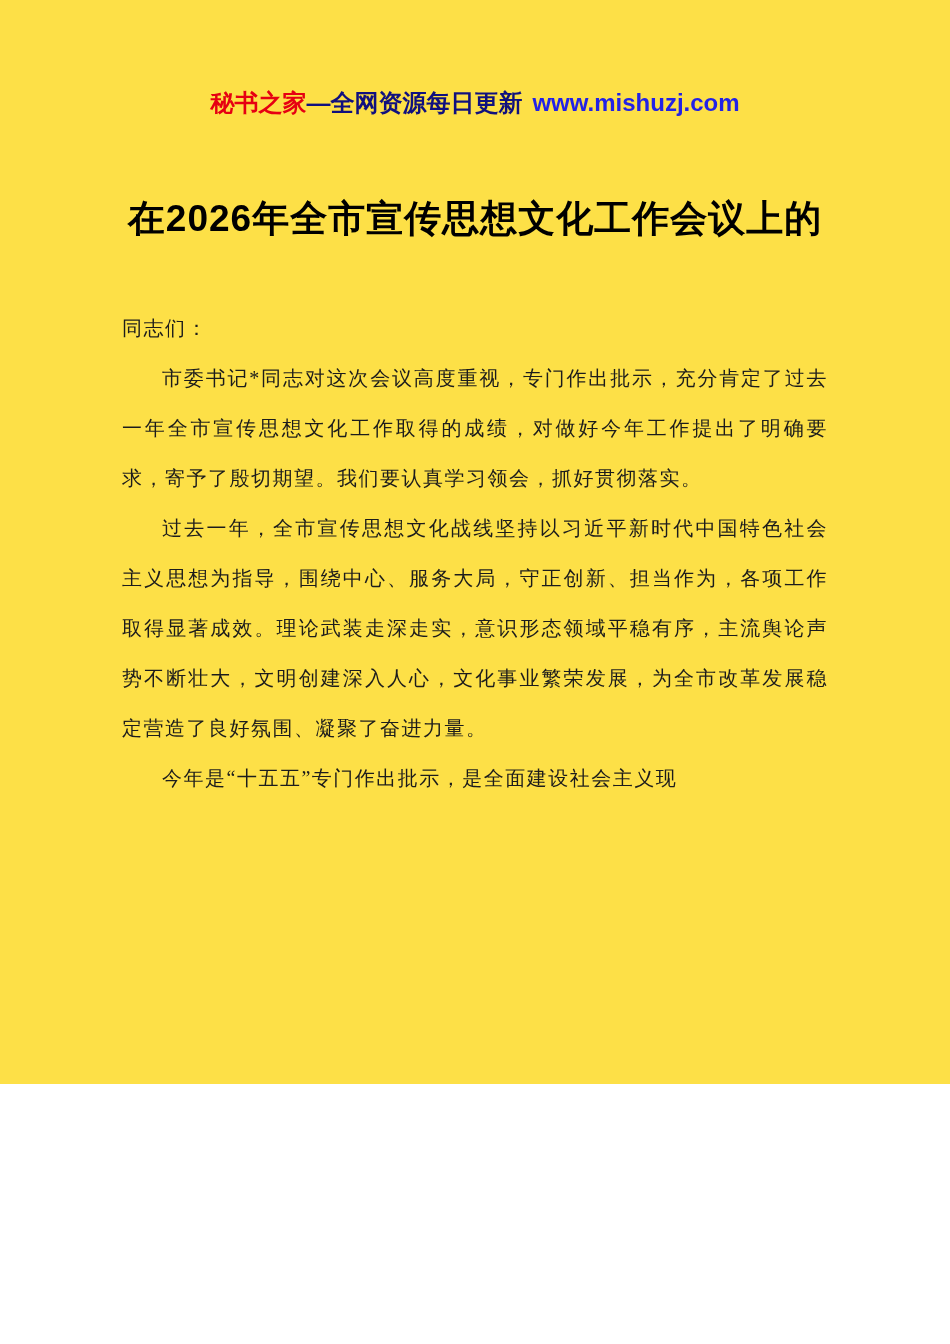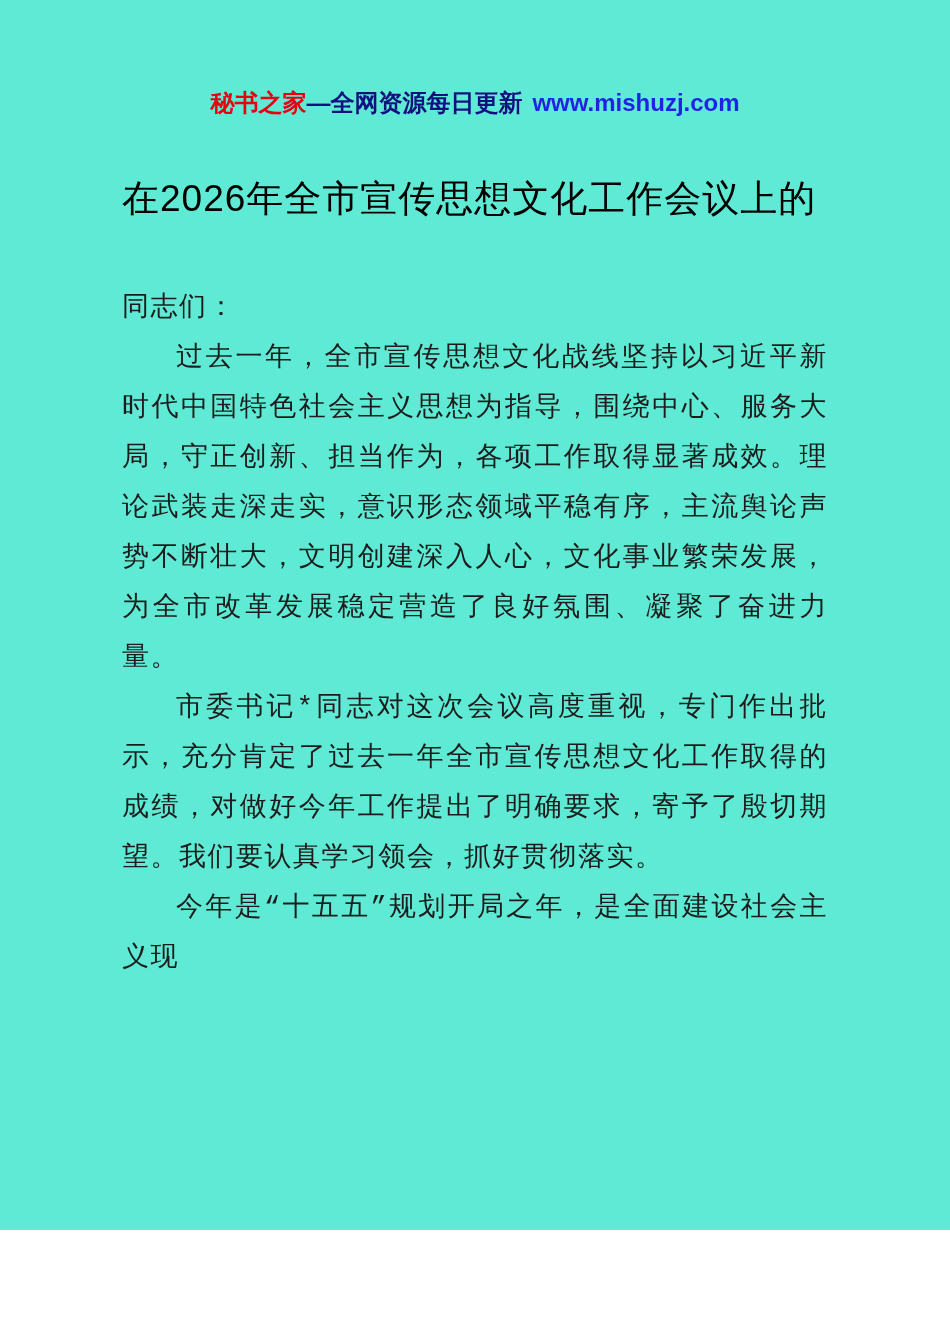--- a/index.html
+++ b/index.html
@@ -6,71 +6,70 @@
     html, body { background: #ffffff; }
     body {
       width: 950px;
       height: 1344px;
       overflow: hidden;
       font-family: "Liberation Serif", serif;
       color: #1c1c1c;
     }
     .page {
       width: 950px;
-      height: 1230px;
-      background: #5eead4;
+      height: 1084px;
+      background: #fde047;
       padding: 88px 122px 0 122px;
     }
     .site-header {
       text-align: center;
       font-size: 24px;
       line-height: 30px;
       white-space: nowrap;
       font-family: "Liberation Sans", sans-serif;
     }
     .brand   { color: #e60012; font-weight: bold; }
     .tagline { color: #10107e; font-weight: bold; }
     .url     { color: #2222e6; font-weight: bold; margin-left: 10px; }
     .doc-title {
-      margin-top: 52px;
-      text-align: left;
+      margin-top: 72px;
+      text-align: center;
       font-size: 37px;
-      font-weight: normal;
+      font-weight: bold;
       line-height: 57px;
       color: #000000;
       font-family: "Liberation Sans", sans-serif;
       letter-spacing: 1px;
     }
     .doc-title .title-line { display: block; }
     .doc-body {
       margin-top: 56px;
-      font-size: 27px;
+      font-size: 20px;
       line-height: 50px;
       text-align: justify;
       text-justify: inter-ideograph;
       letter-spacing: 1.5px;
       color: #1c1c1c;
-      font-family: Liberation Mono, monospace;
     }
     .salutation { text-indent: 0; }
     .para { text-indent: 2em; }
   </style>
 </head>
 <body>
 
 <div class="page">
 
   <div class="site-header">
     <span class="brand">秘书之家</span><span class="tagline">—全网资源每日更新</span><span class="url">www.mishuzj.com</span>
   </div>
 
   <h1 class="doc-title">
     <span class="title-line">在2026年全市宣传思想文化工作会议上的</span>
   </h1>
 
   <div class="doc-body">
     <p class="salutation">同志们：</p>
+    <p class="para">市委书记*同志对这次会议高度重视，专门作出批示，充分肯定了过去一年全市宣传思想文化工作取得的成绩，对做好今年工作提出了明确要求，寄予了殷切期望。我们要认真学习领会，抓好贯彻落实。</p>
     <p class="para">过去一年，全市宣传思想文化战线坚持以习近平新时代中国特色社会主义思想为指导，围绕中心、服务大局，守正创新、担当作为，各项工作取得显著成效。理论武装走深走实，意识形态领域平稳有序，主流舆论声势不断壮大，文明创建深入人心，文化事业繁荣发展，为全市改革发展稳定营造了良好氛围、凝聚了奋进力量。</p>
-    <p class="para">市委书记*同志对这次会议高度重视，专门作出批示，充分肯定了过去一年全市宣传思想文化工作取得的成绩，对做好今年工作提出了明确要求，寄予了殷切期望。我们要认真学习领会，抓好贯彻落实。</p>
-    <p class="para">今年是“十五五”规划开局之年，是全面建设社会主义现</p>
+    <p class="para">今年是“十五五”专门作出批示，是全面建设社会主义现</p>
   </div>
 
 </div>
 
 </body></html>

